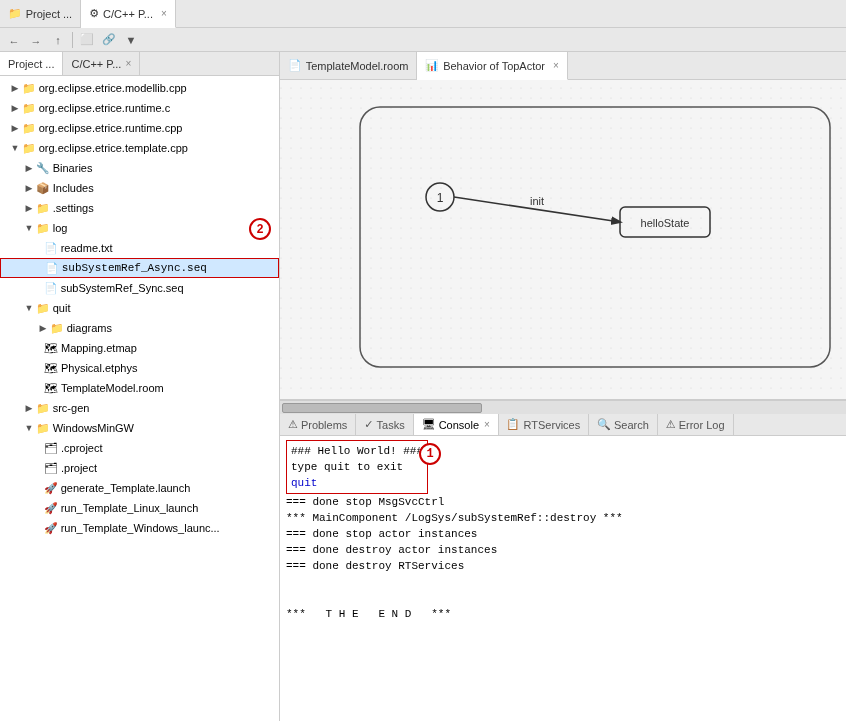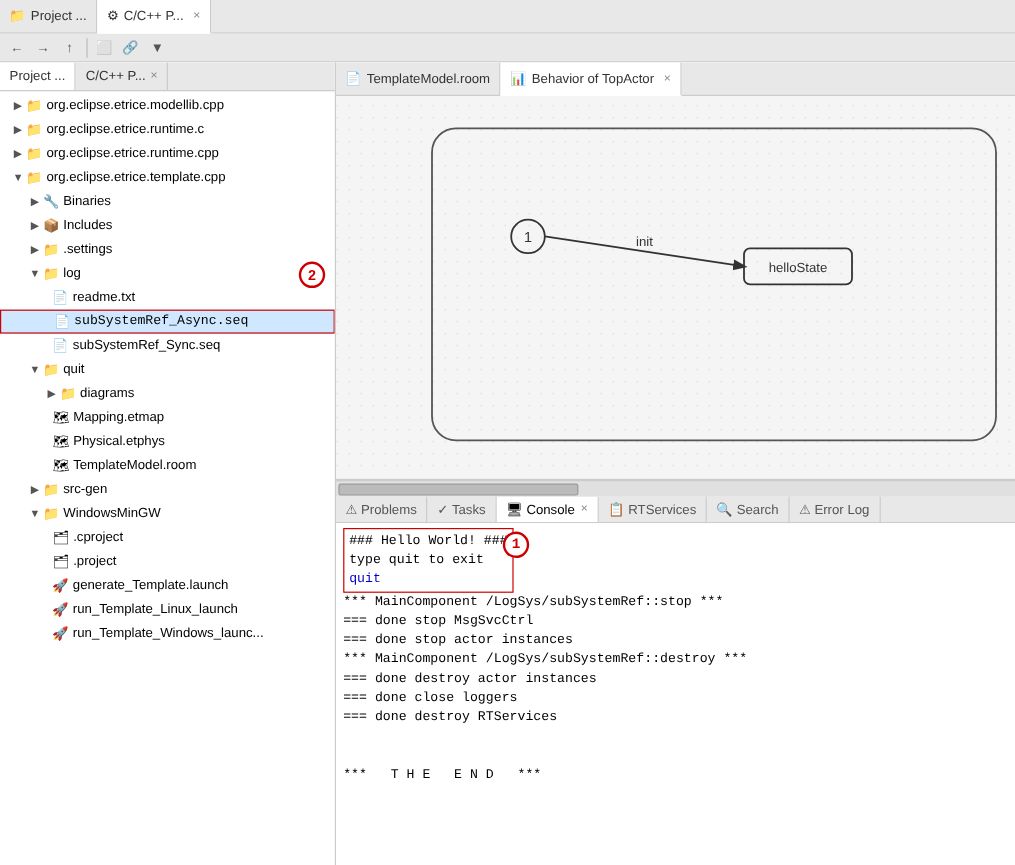--- a/index.html
+++ b/index.html
@@ -499,26 +499,24 @@
 
       
       <div style="border: 1.5px solid #cc0000; display: inline-block; padding: 2px 4px; position:relative;">
         <div class="console-line">### Hello World! ###</div>
         <div class="console-line">type quit to exit</div>
         <div class="console-line console-quit">quit</div>
         
         <span style="position:absolute; right:-14px; top:2px; display:inline-flex; align-items:center; justify-content:center; width:22px; height:22px; border-radius:50%; border:2px solid #cc0000; color:#cc0000; font-size:12px; font-weight:bold; background:#fff;">1</span>
       </div>
 
-      <div class="console-line">*** MainComponent /LogSys/subSystemRef::stop ***</div>
       <div class="console-line">=== done stop MsgSvcCtrl</div>
+      <div class="console-line">*** MainComponent /LogSys/subSystemRef::destroy ***</div>
       <div class="console-line">=== done stop actor instances</div>
-      <div class="console-line">*** MainComponent /LogSys/subSystemRef::destroy ***</div>
       <div class="console-line">=== done destroy actor instances</div>
-      <div class="console-line">=== done close loggers</div>
       <div class="console-line">=== done destroy RTServices</div>
       <div class="console-line">&nbsp;</div>
       <div class="console-line">&nbsp;</div>
       <div class="console-line">***   T H E   E N D   ***</div>
     </div>
 
   </div>
 </div>
 
 </body></html>

